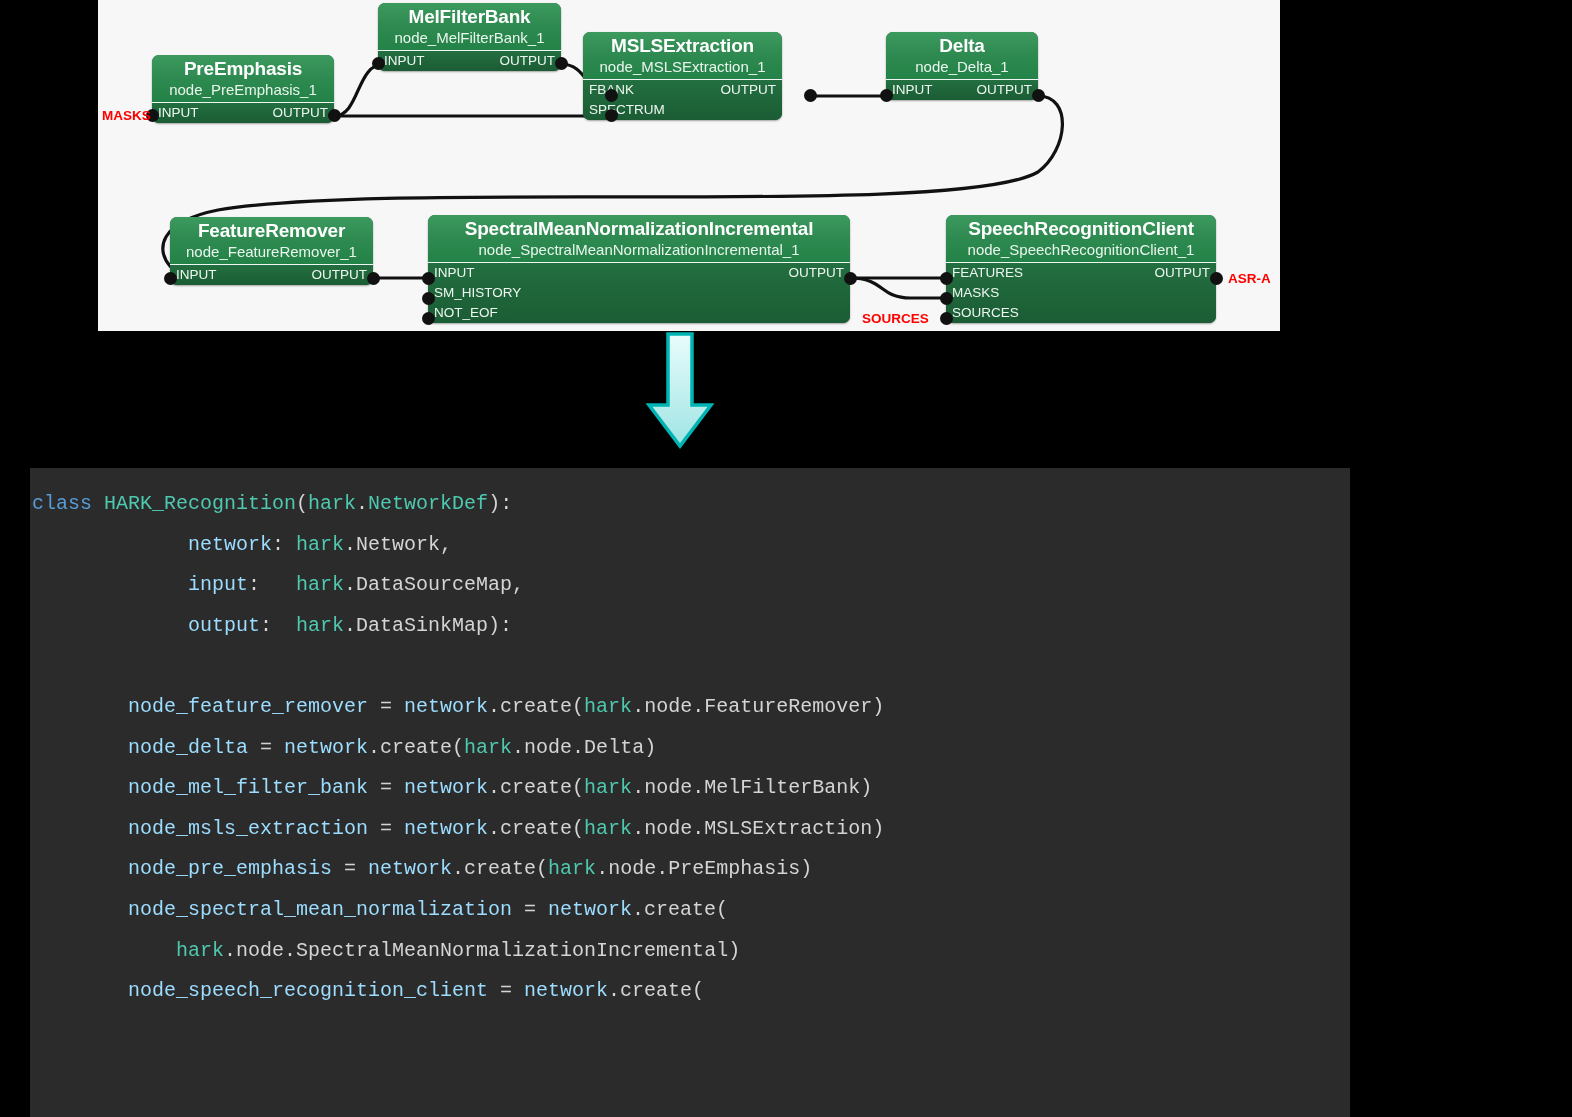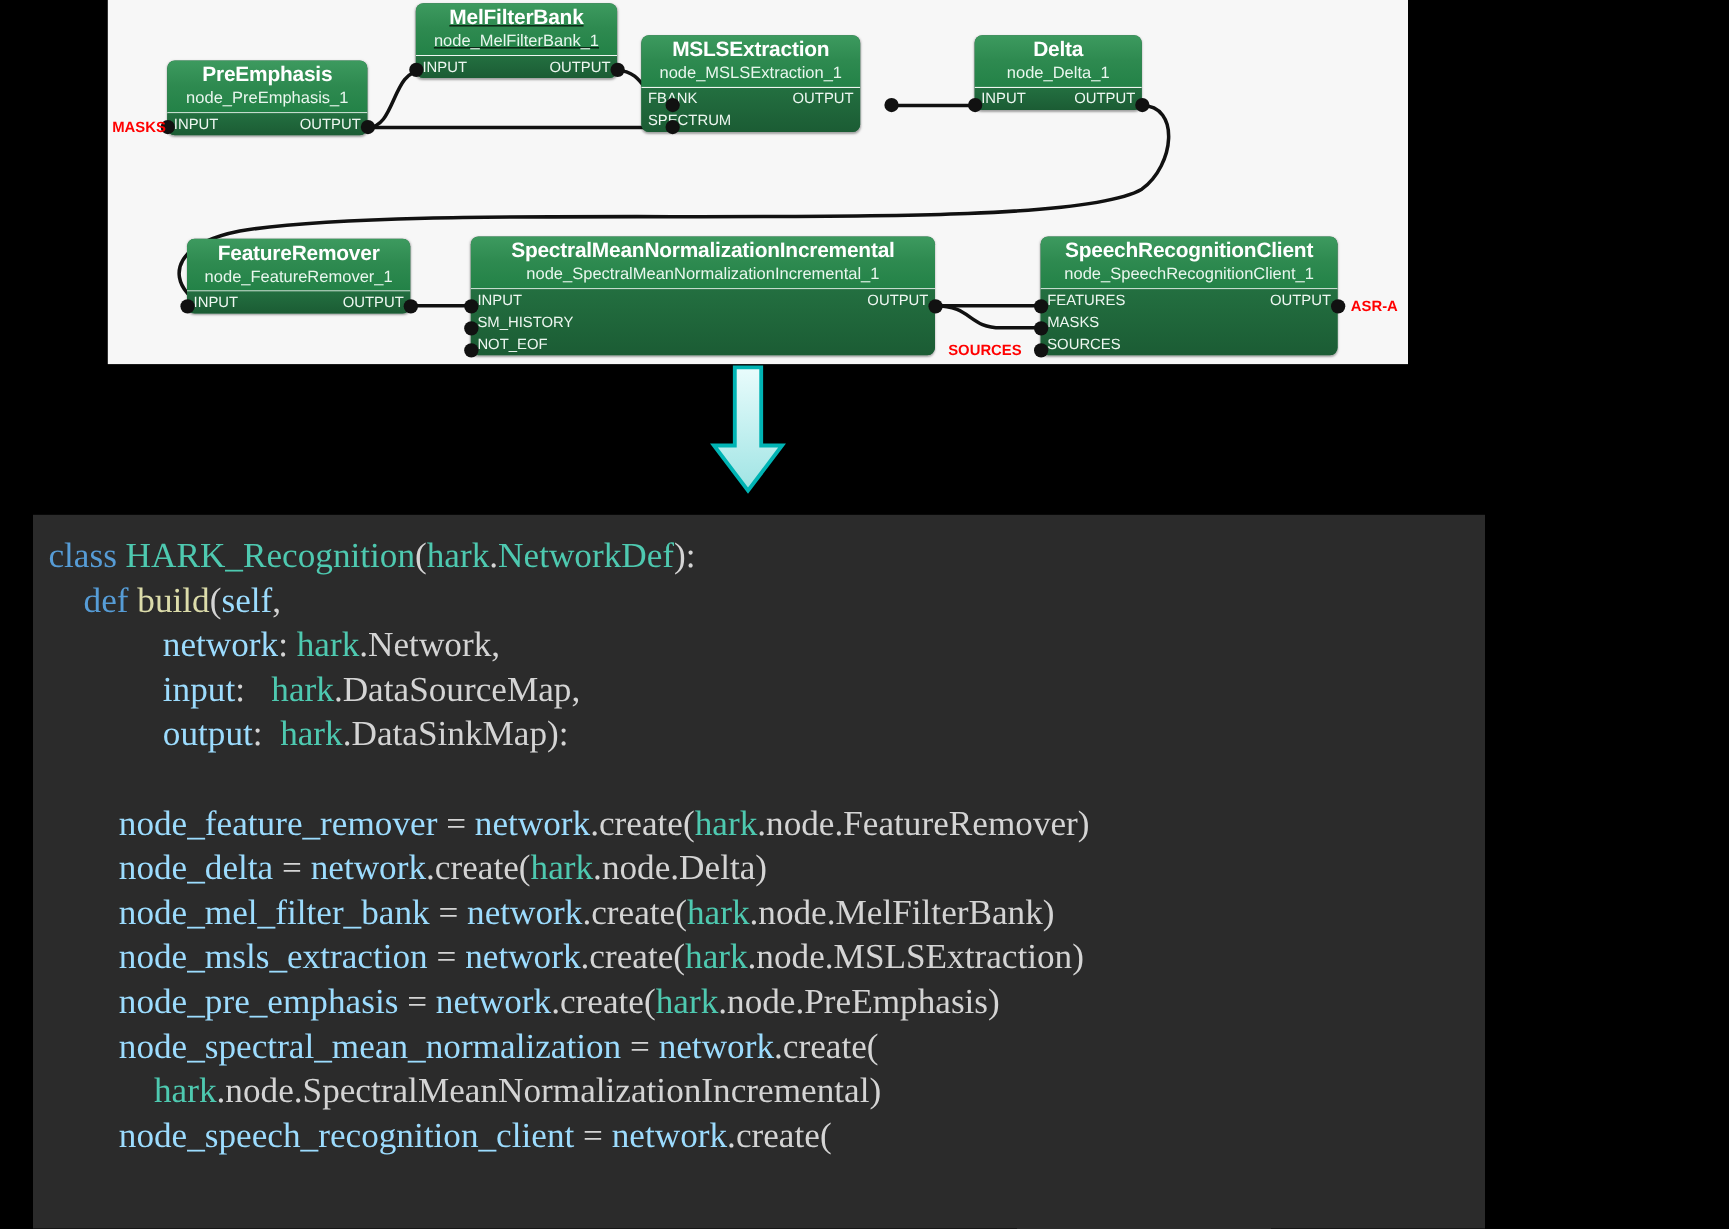--- a/index.html
+++ b/index.html
@@ -118,26 +118,26 @@
     left: 30px;
     top: 468px;
     width: 1320px;
     height: 649px;
     background: #2b2b2b;
     padding: 16px 0 0 0;
     box-sizing: border-box;
     overflow: hidden;
   }
   .code-line {
-    font-family: Liberation Serif, serif;
-    font-size: 32px;
+    font-family: Liberation Mono, monospace;
+    font-size: 20px;
     line-height: 40.6px;
     color: #d4d4d4;
     white-space: pre;
-    padding-left: 14px;
+    padding-left: 2px;
   }
   .tok-kw      { color: #569cd6; }
   .tok-class   { color: #4ec9b0; }
   .tok-fn      { color: #dcdcaa; }
   .tok-var     { color: #9cdcfe; }
   .tok-mod     { color: #4ec9b0; }
   .tok-plain   { color: #d4d4d4; }
 </style>
 </head>
 <body>
@@ -176,21 +176,21 @@
         <div class="port-row">
           <span class="port-in">INPUT</span>
           <span class="port-out">OUTPUT</span>
         </div>
       </div>
     </div>
     <div class="dot" style="left:48px; top:109px;"></div>
     <div class="dot" style="left:230px; top:109px;"></div>
     <div class="ext-label" style="left:4px; top:108px;">MASKS</div>
 
-    <div class="node" style="left:280px; top:3px; width:183px;text-decoration:underline;">
+    <div class="node" style="left:280px; top:3px; width:183px;">
       <div class="node-header">
         <div class="node-title">MelFilterBank</div>
         <div class="node-subtitle">node_MelFilterBank_1</div>
       </div>
       <div class="node-body">
         <div class="port-row">
           <span class="port-in">INPUT</span>
           <span class="port-out">OUTPUT</span>
         </div>
       </div>
@@ -303,21 +303,20 @@
         <stop offset="0%" stop-color="#e9fcfc"></stop>
         <stop offset="100%" stop-color="#9fe4e4"></stop>
       </linearGradient>
     </defs>
     <path d="M23,3 L47,3 L47,74 L66,74 L35,115 L4,74 L23,74 Z" fill="url(#arrowGrad)" stroke="#00b4b4" stroke-width="3.5" stroke-linejoin="miter"></path>
   </svg>
 
   <div id="code-block">
     <div id="code-lines">
         <div class="code-line"><span class="tok-kw">class </span><span class="tok-class">HARK_Recognition</span><span class="tok-plain">(</span><span class="tok-mod">hark</span><span class="tok-plain">.</span><span class="tok-class">NetworkDef</span><span class="tok-plain">):</span></div>
-        <div class="code-line"><span class="tok-plain">    </span><span class="tok-kw">def </span><span class="tok-fn">build</span><span class="tok-plain">(</span><span class="tok-var">self</span><span class="tok-plain">,</span></div>
         <div class="code-line"><span class="tok-plain">             </span><span class="tok-var">network</span><span class="tok-plain">: </span><span class="tok-mod">hark</span><span class="tok-plain">.Network,</span></div>
         <div class="code-line"><span class="tok-plain">             </span><span class="tok-var">input</span><span class="tok-plain">:   </span><span class="tok-mod">hark</span><span class="tok-plain">.DataSourceMap,</span></div>
         <div class="code-line"><span class="tok-plain">             </span><span class="tok-var">output</span><span class="tok-plain">:  </span><span class="tok-mod">hark</span><span class="tok-plain">.DataSinkMap):</span></div>
         <div class="code-line">&nbsp;</div>
         <div class="code-line"><span class="tok-plain">        </span><span class="tok-var">node_feature_remover</span><span class="tok-plain"> = </span><span class="tok-var">network</span><span class="tok-plain">.create(</span><span class="tok-mod">hark</span><span class="tok-plain">.node.FeatureRemover)</span></div>
         <div class="code-line"><span class="tok-plain">        </span><span class="tok-var">node_delta</span><span class="tok-plain"> = </span><span class="tok-var">network</span><span class="tok-plain">.create(</span><span class="tok-mod">hark</span><span class="tok-plain">.node.Delta)</span></div>
         <div class="code-line"><span class="tok-plain">        </span><span class="tok-var">node_mel_filter_bank</span><span class="tok-plain"> = </span><span class="tok-var">network</span><span class="tok-plain">.create(</span><span class="tok-mod">hark</span><span class="tok-plain">.node.MelFilterBank)</span></div>
         <div class="code-line"><span class="tok-plain">        </span><span class="tok-var">node_msls_extraction</span><span class="tok-plain"> = </span><span class="tok-var">network</span><span class="tok-plain">.create(</span><span class="tok-mod">hark</span><span class="tok-plain">.node.MSLSExtraction)</span></div>
         <div class="code-line"><span class="tok-plain">        </span><span class="tok-var">node_pre_emphasis</span><span class="tok-plain"> = </span><span class="tok-var">network</span><span class="tok-plain">.create(</span><span class="tok-mod">hark</span><span class="tok-plain">.node.PreEmphasis)</span></div>
         <div class="code-line"><span class="tok-plain">        </span><span class="tok-var">node_spectral_mean_normalization</span><span class="tok-plain"> = </span><span class="tok-var">network</span><span class="tok-plain">.create(</span></div>

